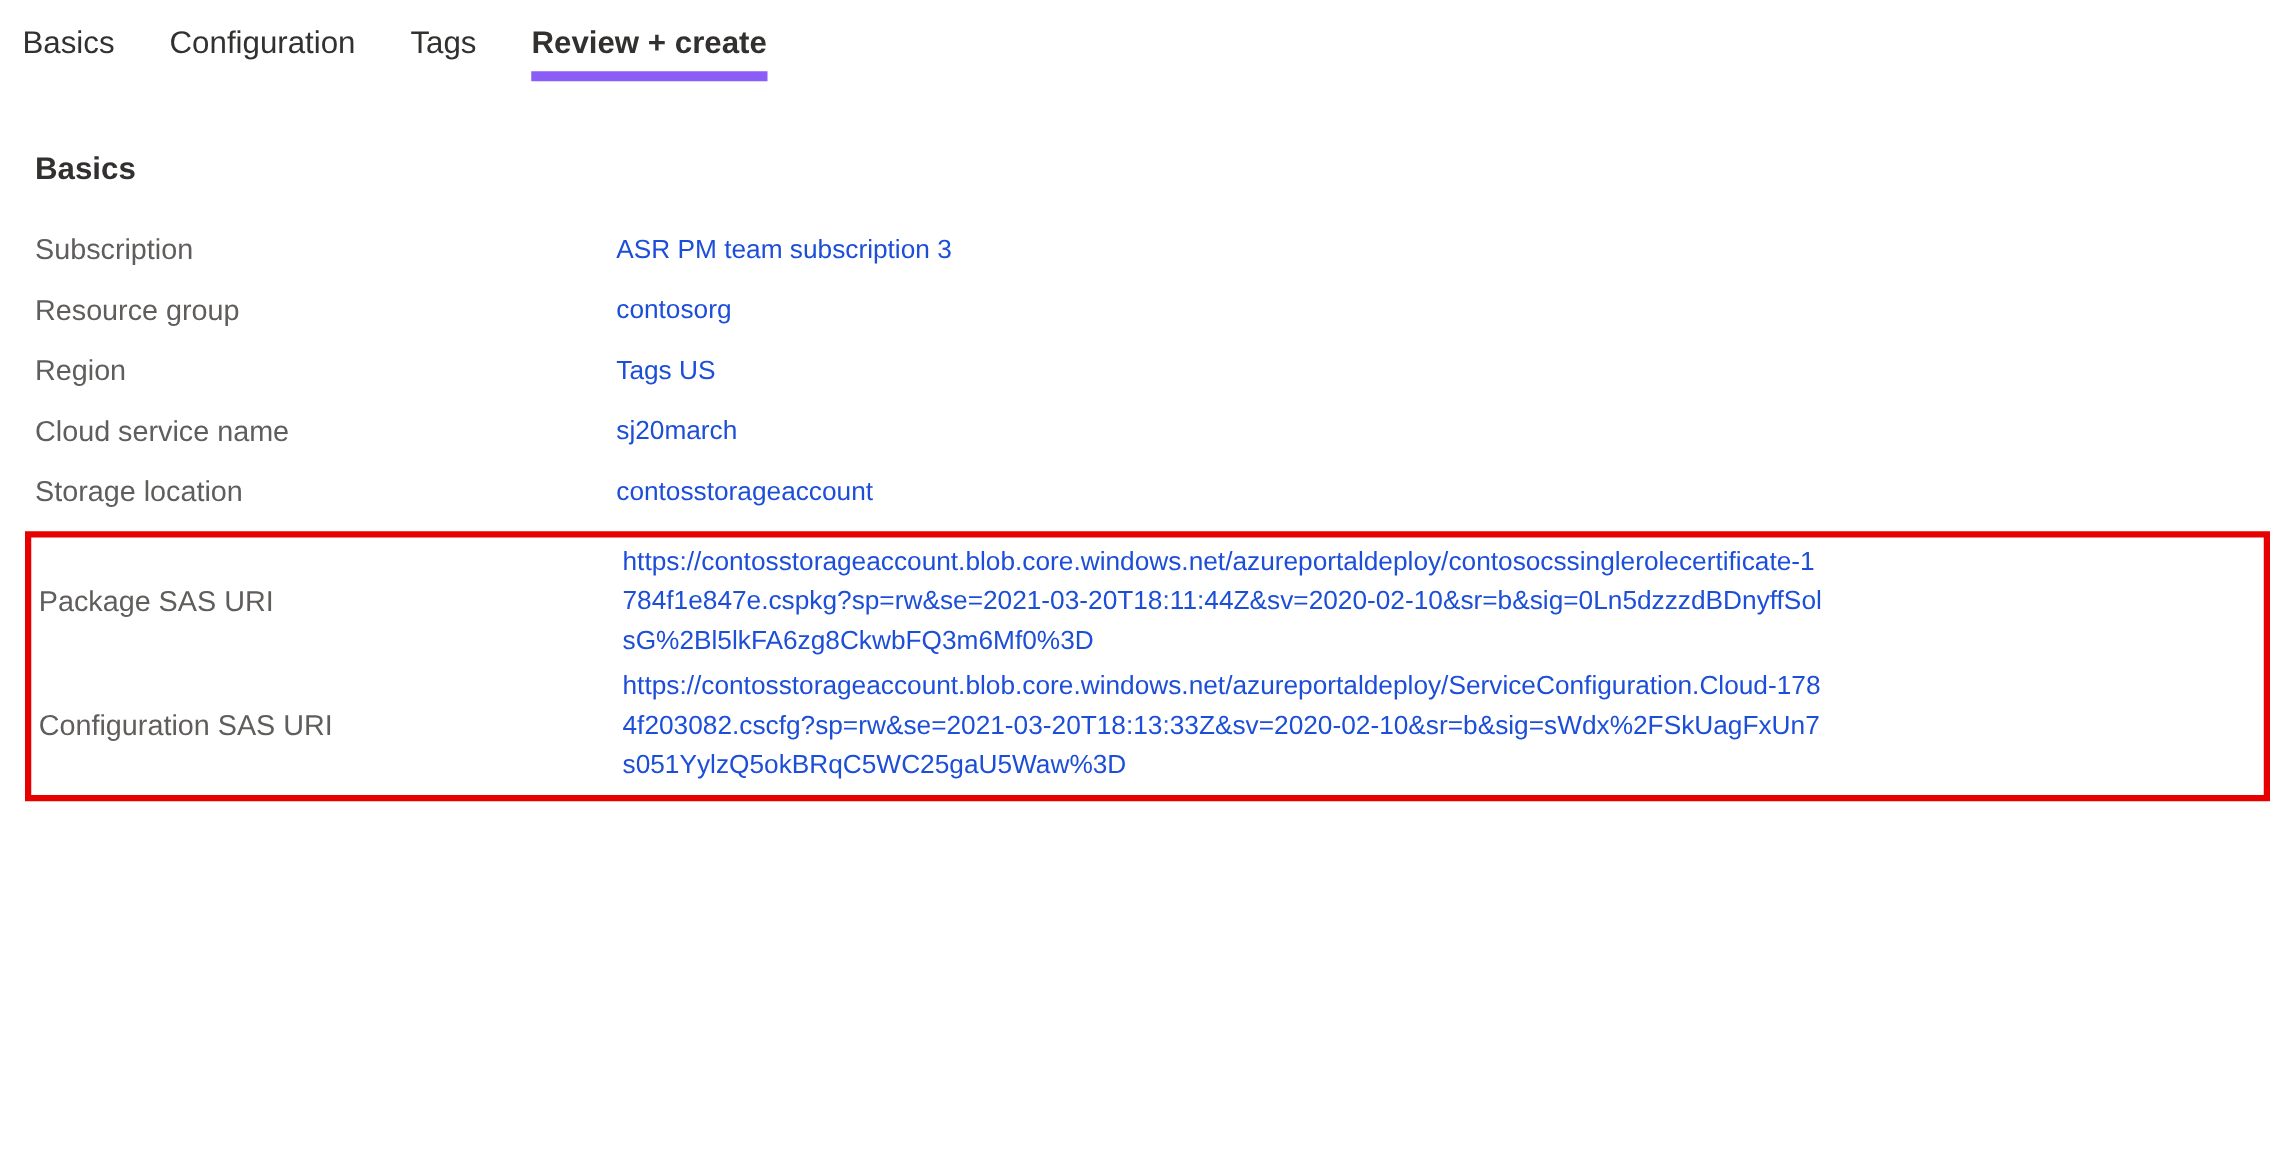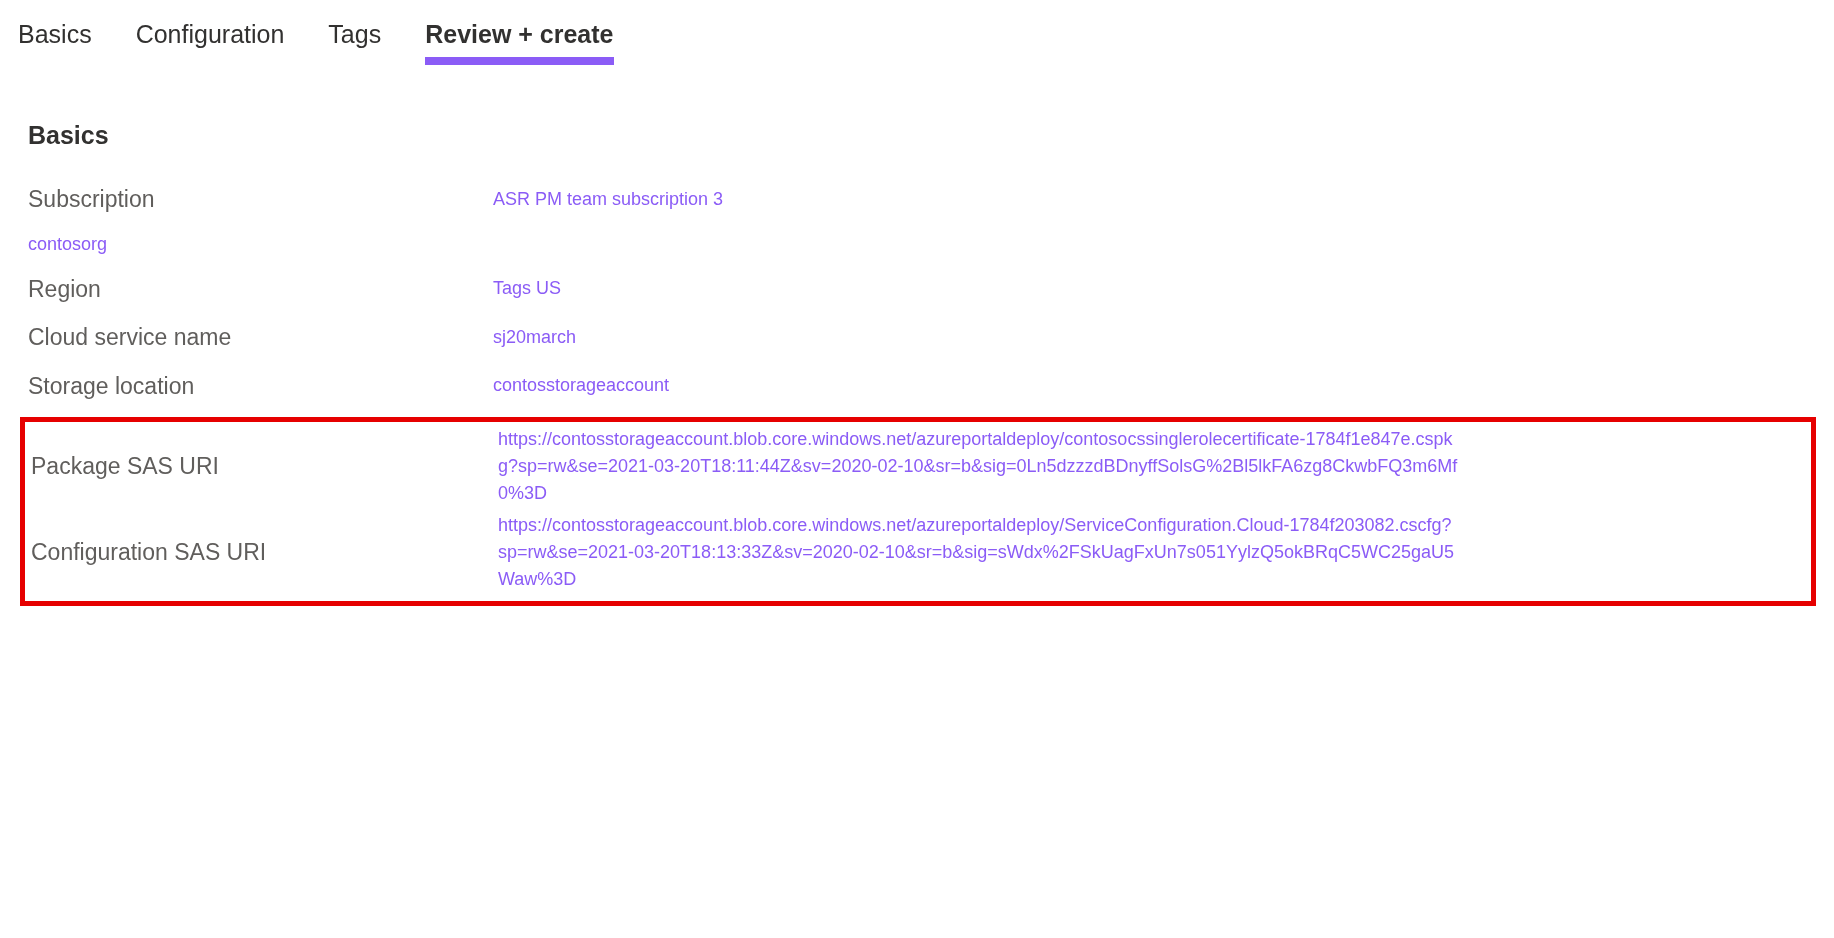--- a/index.html
+++ b/index.html
@@ -47,22 +47,22 @@
       line-height: 1.5;
     }
     .label {
       flex: 0 0 465px;
       color: #605e5c;
       font-size: 23px;
       padding-right: 20px;
     }
     .value {
       flex: 1;
-      color: #8b5cf6;
-      font-size: 18px;
+      color: #1d4ed8;
+      font-size: 21px;
       word-break: break-all;
       max-width: 960px;
     }
     .highlight-group {
       border: 5px solid #e60000;
       margin-left: -8px;
       padding: 4px 3px 8px 3px;
       margin-bottom: 8px;
     }
     .highlight-group .row {
@@ -88,20 +88,21 @@
 
 <div class="content">
   <div class="section-title">Basics</div>
 
   <div class="row">
     <div class="label">Subscription</div>
     <div class="value">ASR PM team subscription 3</div>
   </div>
 
   <div class="row">
+    <div class="label">Resource group</div>
     <div class="value">contosorg</div>
   </div>
 
   <div class="row">
     <div class="label">Region</div>
     <div class="value">Tags US</div>
   </div>
 
   <div class="row">
     <div class="label">Cloud service name</div>

